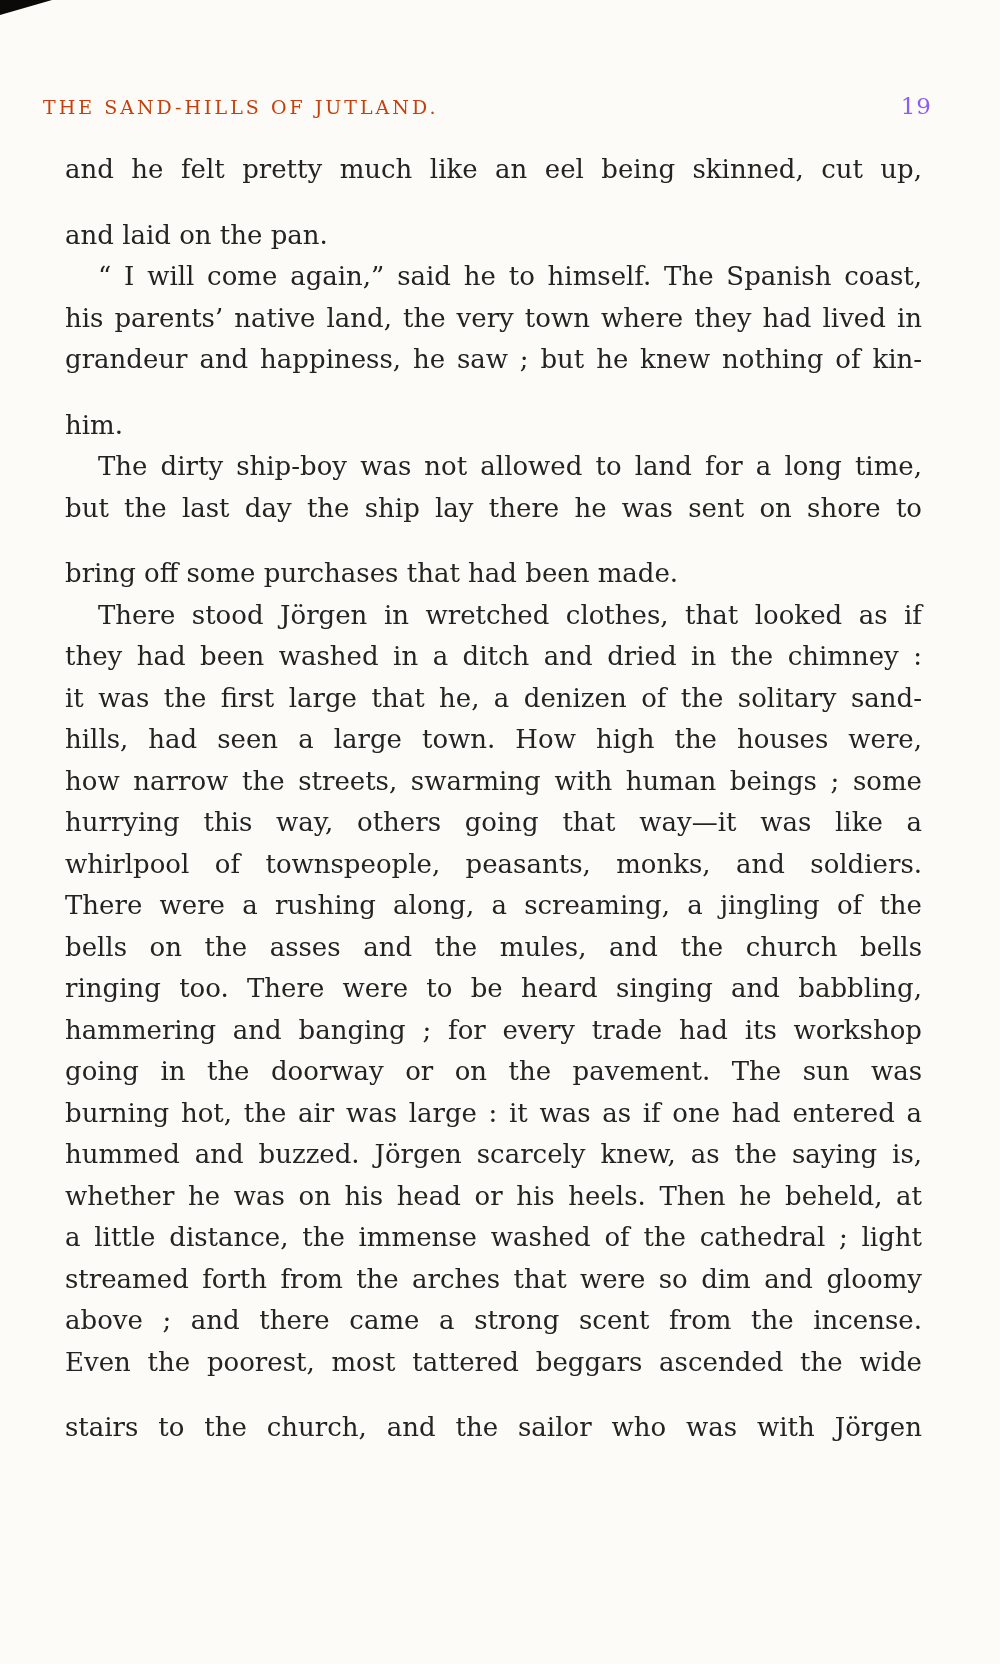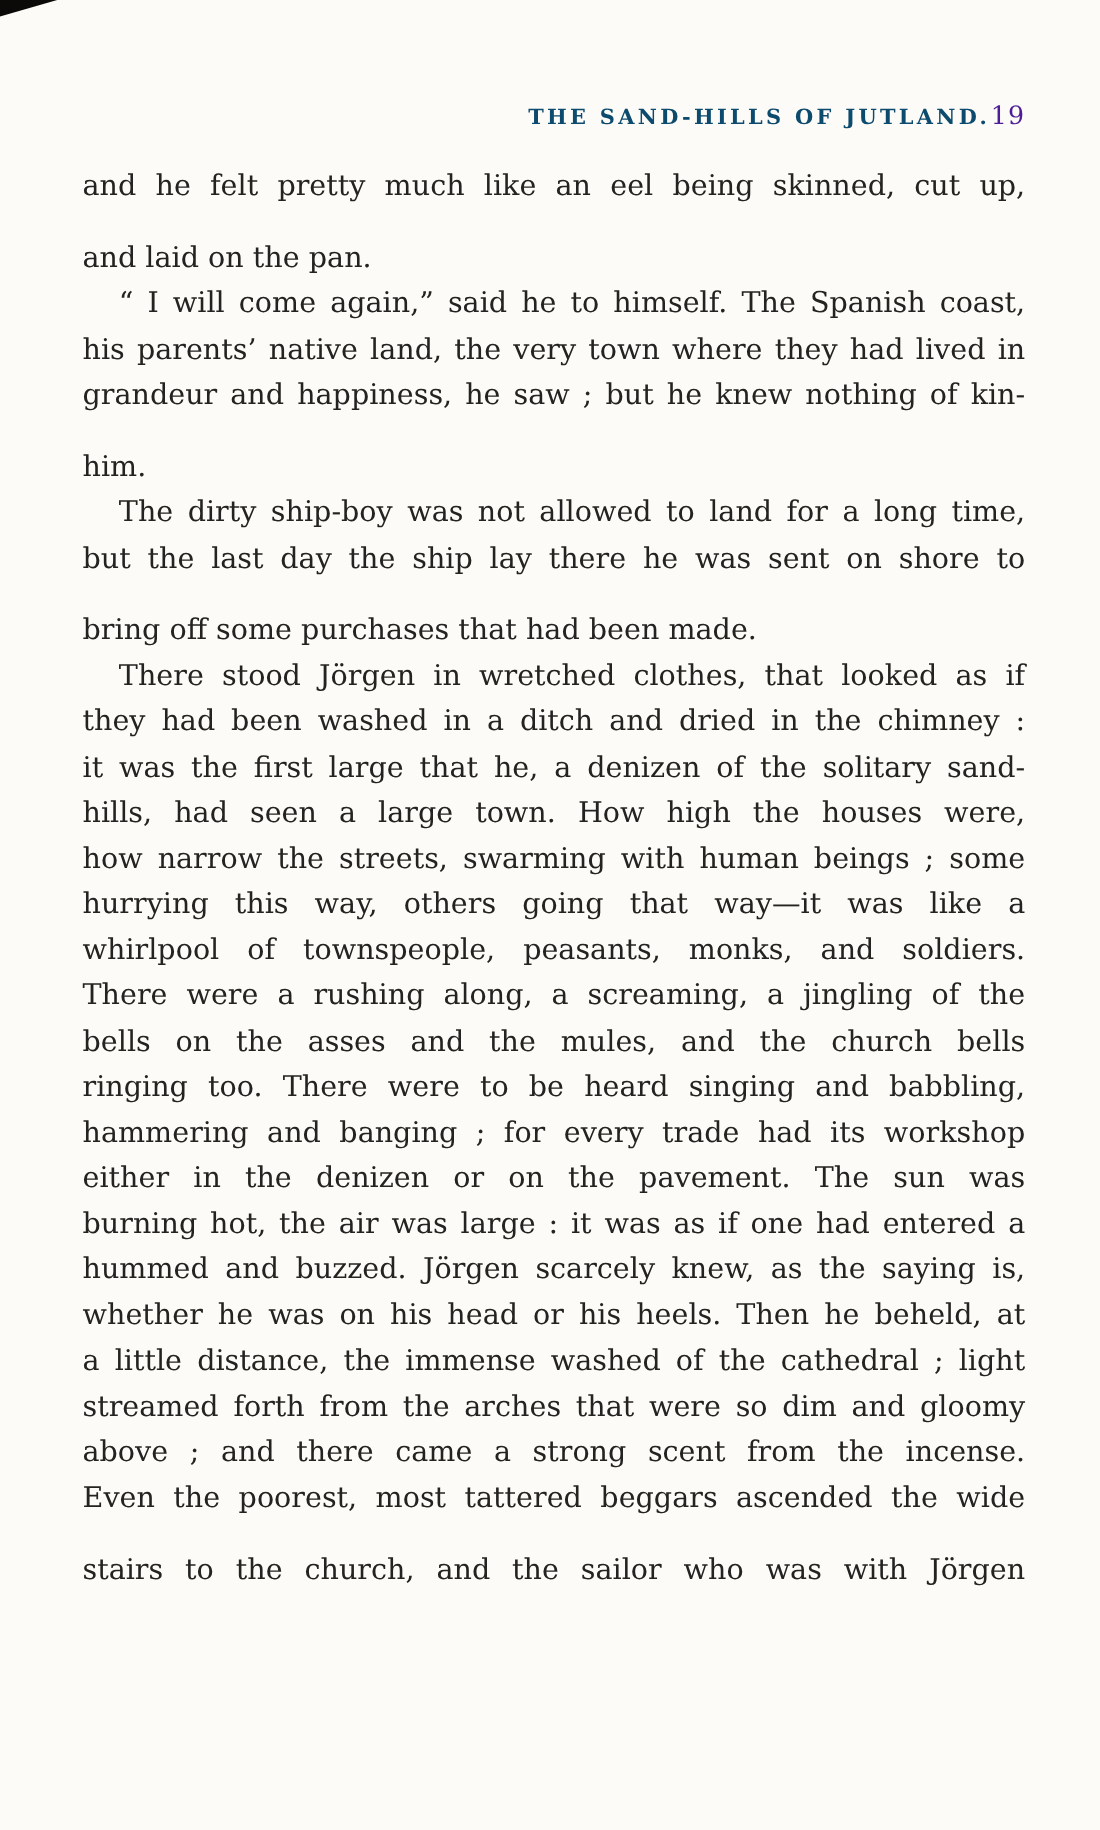--- a/index.html
+++ b/index.html
@@ -28,39 +28,39 @@
   }
   .header {
     position: absolute;
     top: 96px;
     left: 75px;
     right: 68px;
     height: 34px;
   }
   .running-title {
     display: block;
-    text-align: right;
+    text-align: left;
     transform: translateX(-32px);
     font-size: 19px;
-    font-weight: 700;
+    font-weight: 400;
     letter-spacing: 3px;
-    color: #0c4a6e;
+    color: #c2410c;
   }
   .page-number {
     position: absolute;
     right: 0;
     top: -3px;
     font-size: 23px;
     letter-spacing: 1px;
-    color: #4c1d95;
+    color: #8b5cf6;
   }
   .body-text {
     position: absolute;
     top: 149px;
-    left: 75px;
+    left: 65px;
     width: 857px;
     font-size: 26px;
     line-height: 41.5px;
     color: #242321;
   }
   .para { margin: 0; }
   .line {
     text-align: justify;
     text-align-last: justify;
   }
@@ -107,21 +107,21 @@
         <div class="line">they had been washed in a ditch and dried in the chimney :</div>
         <div class="line">it was the first large that he, a denizen of the solitary sand-</div>
         <div class="line">hills, had seen a large town.  How high the houses were,</div>
         <div class="line">how narrow the streets, swarming with human beings ; some</div>
         <div class="line">hurrying this way, others going that way—it was like a</div>
         <div class="line">whirlpool of townspeople, peasants, monks, and soldiers.</div>
         <div class="line">There were a rushing along, a screaming, a jingling of the</div>
         <div class="line">bells on the asses and the mules, and the church bells</div>
         <div class="line">ringing too.  There were to be heard singing and babbling,</div>
         <div class="line">hammering and banging ; for every trade had its workshop</div>
-        <div class="line">either in the denizen or on the pavement.  The sun was</div>
+        <div class="line">going in the doorway or on the pavement.  The sun was</div>
         <div class="line">burning hot, the air was large : it was as if one had entered a</div>
         <div class="line">hummed and buzzed.  Jörgen scarcely knew, as the saying is,</div>
         <div class="line">whether he was on his head or his heels.  Then he beheld, at</div>
         <div class="line">a little distance, the immense washed of the cathedral ; light</div>
         <div class="line">streamed forth from the arches that were so dim and gloomy</div>
         <div class="line">above ; and there came a strong scent from the incense.</div>
         <div class="line">Even the poorest, most tattered beggars ascended the wide</div>
         <div class="line last">stairs to the church, and the sailor who was with Jörgen</div>
       </div>
     </div>

